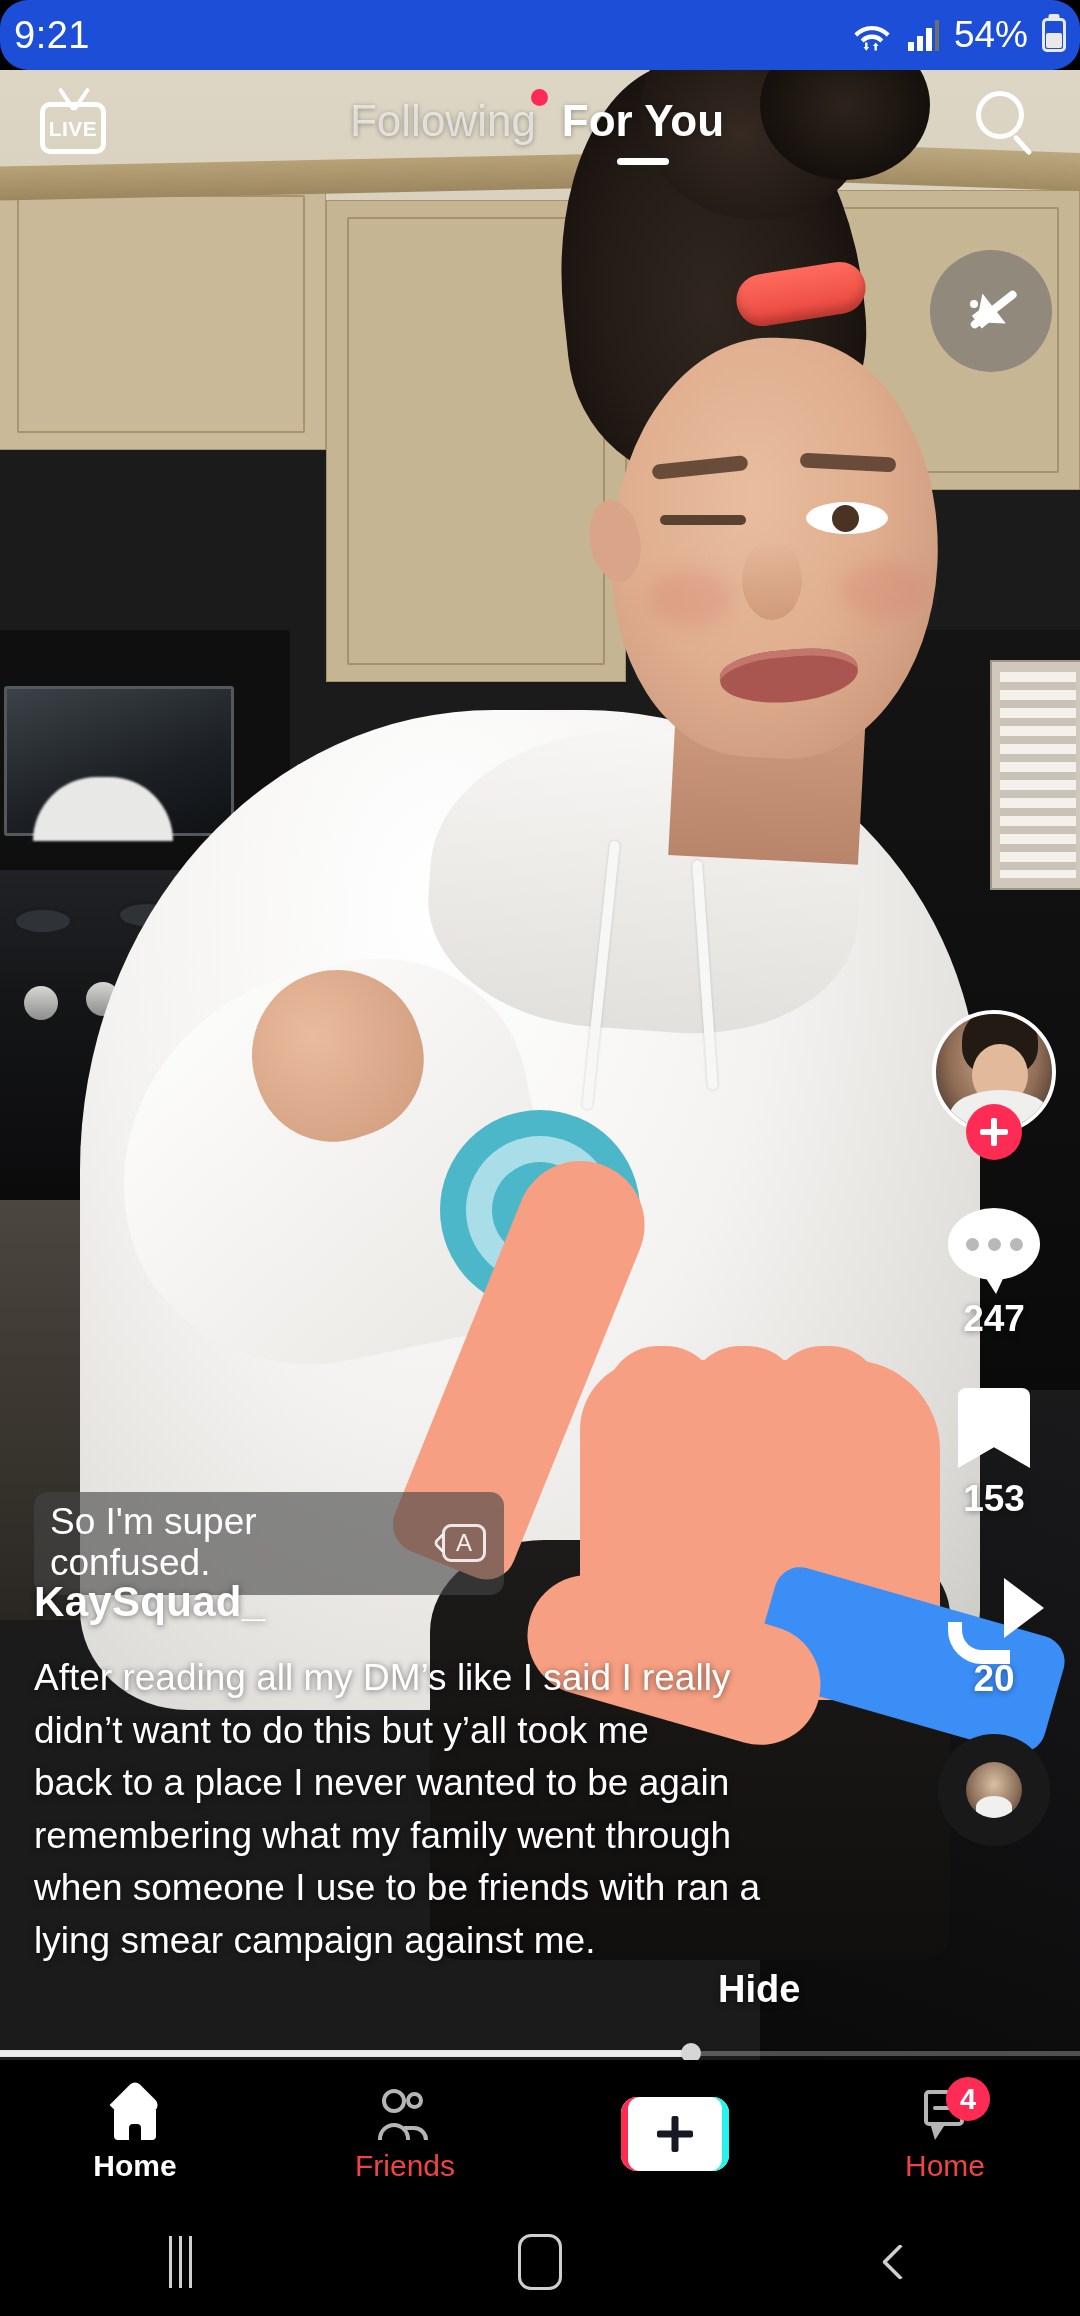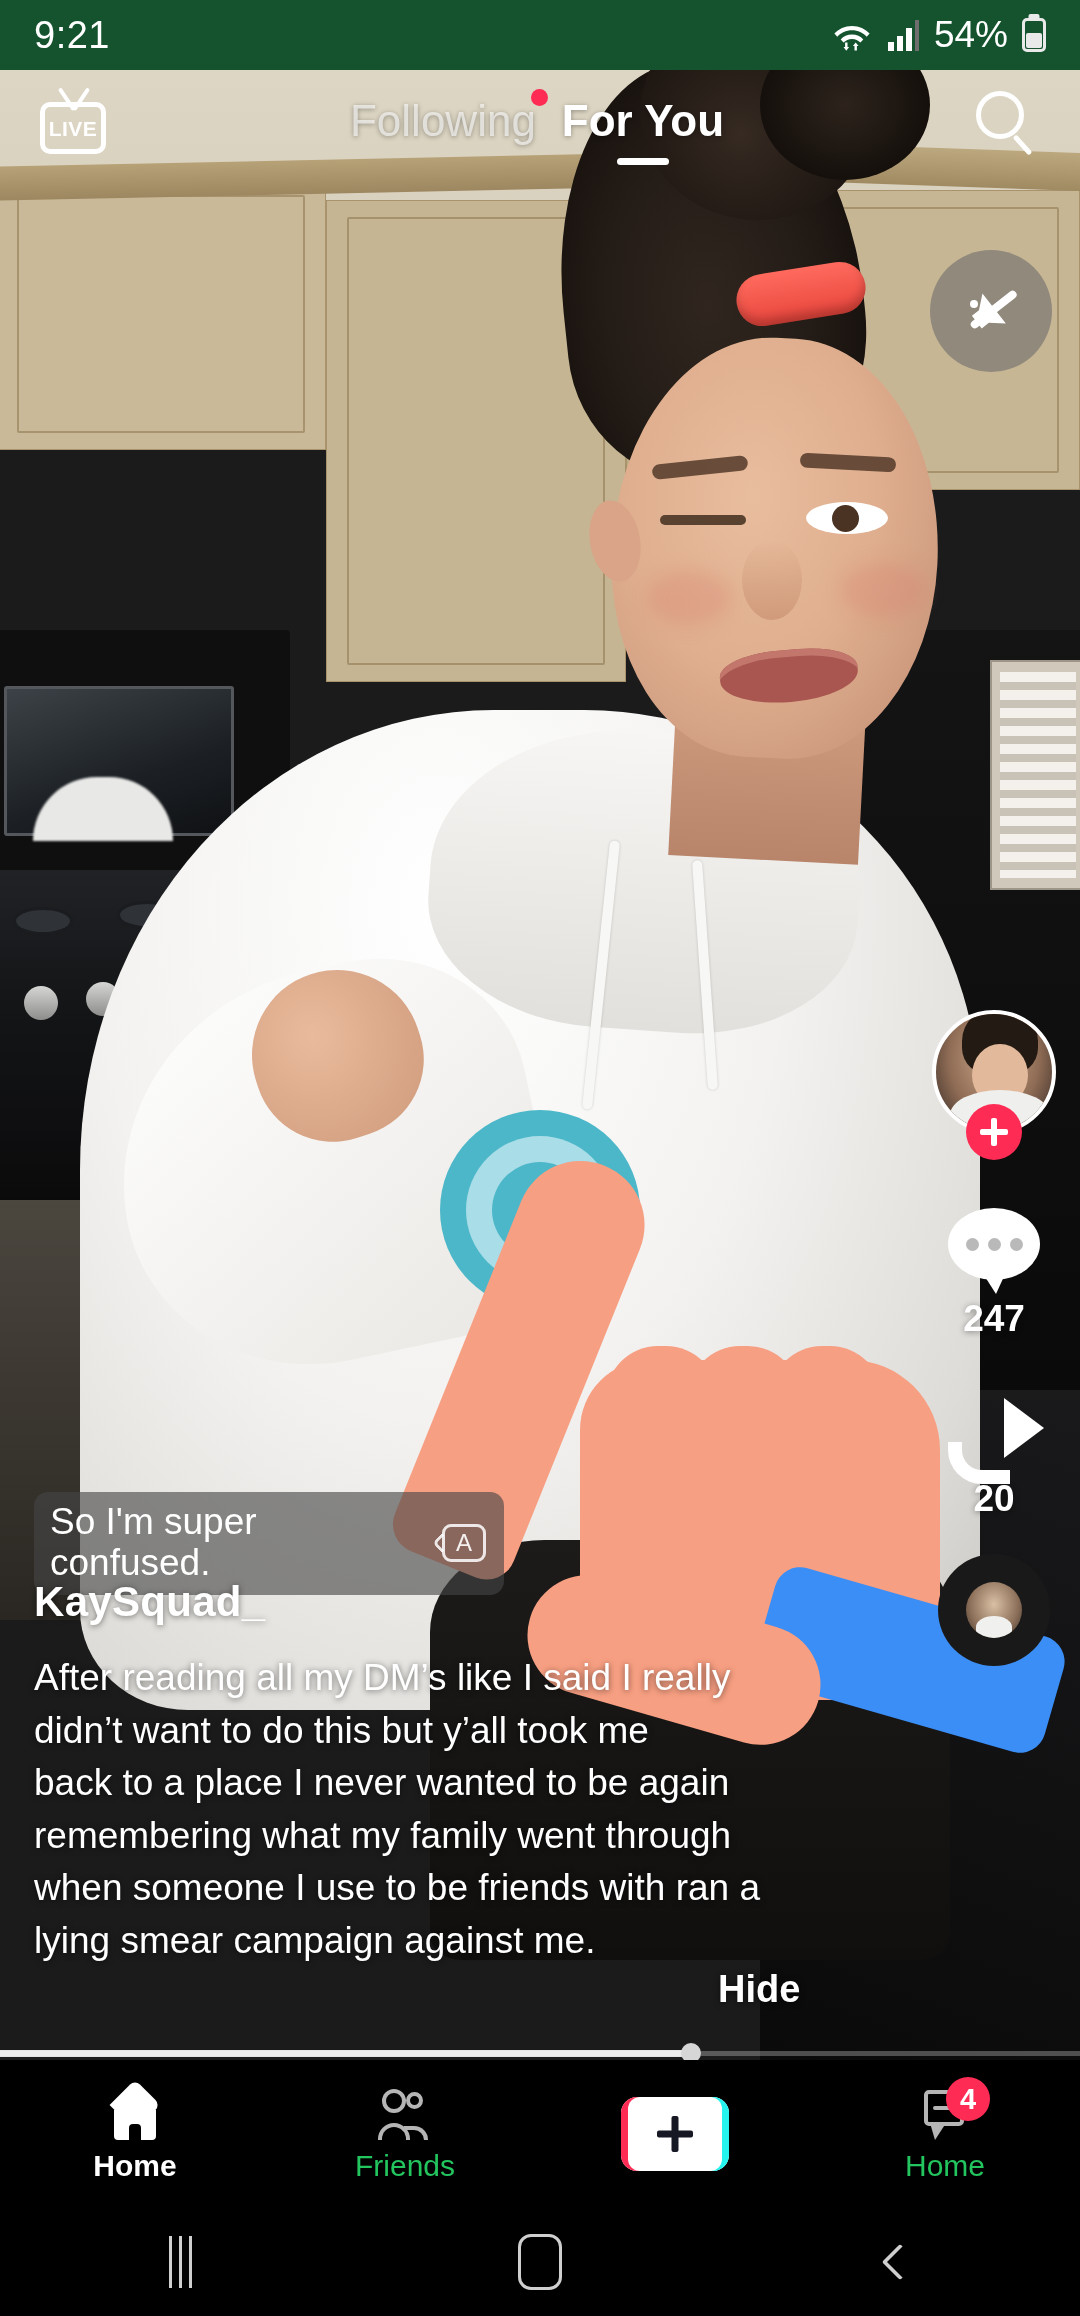--- a/index.html
+++ b/index.html
@@ -7,22 +7,22 @@
   body {
     width:1080px; height:2316px;
     font-family:"Liberation Sans", sans-serif;
     overflow:hidden; position:relative;
     -webkit-font-smoothing:antialiased;
   }
 
   
   #status-bar{
     position:absolute; top:0; left:0; width:1080px; height:70px;
-    background:#14532d; display:flex; align-items:center;
-    justify-content:space-between; padding:0 34px; z-index:60;
+    background:#1d4ed8; display:flex; align-items:center;
+    justify-content:space-between; padding:0 14px; z-index:60;border-radius:28px;
   }
   #status-bar .clock{
     color:#fff; font-size:38px; letter-spacing:.5px; font-weight:400;
   }
   .status-right{ display:flex; align-items:center; gap:14px; }
   .battery-pct{ color:#fff; font-size:37px; letter-spacing:0; }
   .batt{
     width:24px; height:34px; border:3px solid #e9e9e9; border-radius:5px;
     position:relative; display:block;
   }
@@ -459,21 +459,21 @@
   #bottom-nav{
     position:absolute; left:0; top:2060px; width:1080px; height:148px;
     background:#000; display:flex; align-items:center; z-index:40;
   }
   .nav-item{
     flex:1; display:flex; flex-direction:column; align-items:center;
     justify-content:center; gap:10px; cursor:pointer; position:relative;
   }
   .nav-label{ font-size:30px; line-height:1; }
   .nav-item.active .nav-label{ color:#fff; font-weight:700; }
-  .nav-item:not(.active) .nav-label{ color:#22c55e; font-weight:400; }
+  .nav-item:not(.active) .nav-label{ color:#ef4444; font-weight:400; }
 
   .ic{ width:58px; height:54px; position:relative; }
   
   .ic-home .roof{
     position:absolute; left:50%; top:0; transform:translateX(-50%) rotate(45deg);
     width:36px; height:36px; background:#fff; border-radius:7px 7px 0 0;
   }
   .ic-home .body{
     position:absolute; left:50%; bottom:1px; transform:translateX(-50%);
     width:42px; height:30px; background:#fff; border-radius:0 0 4px 4px;
@@ -685,20 +685,26 @@
     <div class="glyph">
       <span class="bubble">
           <span></span>
           <span></span>
           <span></span>
         </span>
     </div>
     <div class="cnt">247</div>
   </div>
 
+  <div class="act">
+    <div class="glyph">
+        <span class="bookmark"></span>
+      </div>
+    <div class="cnt">153</div>
+  </div>
 
   <div class="act">
     <div class="glyph share">
       <span class="tail"></span>
         <span class="head"></span>
     </div>
     <div class="cnt">20</div>
   </div>
 
   <div class="disc">

